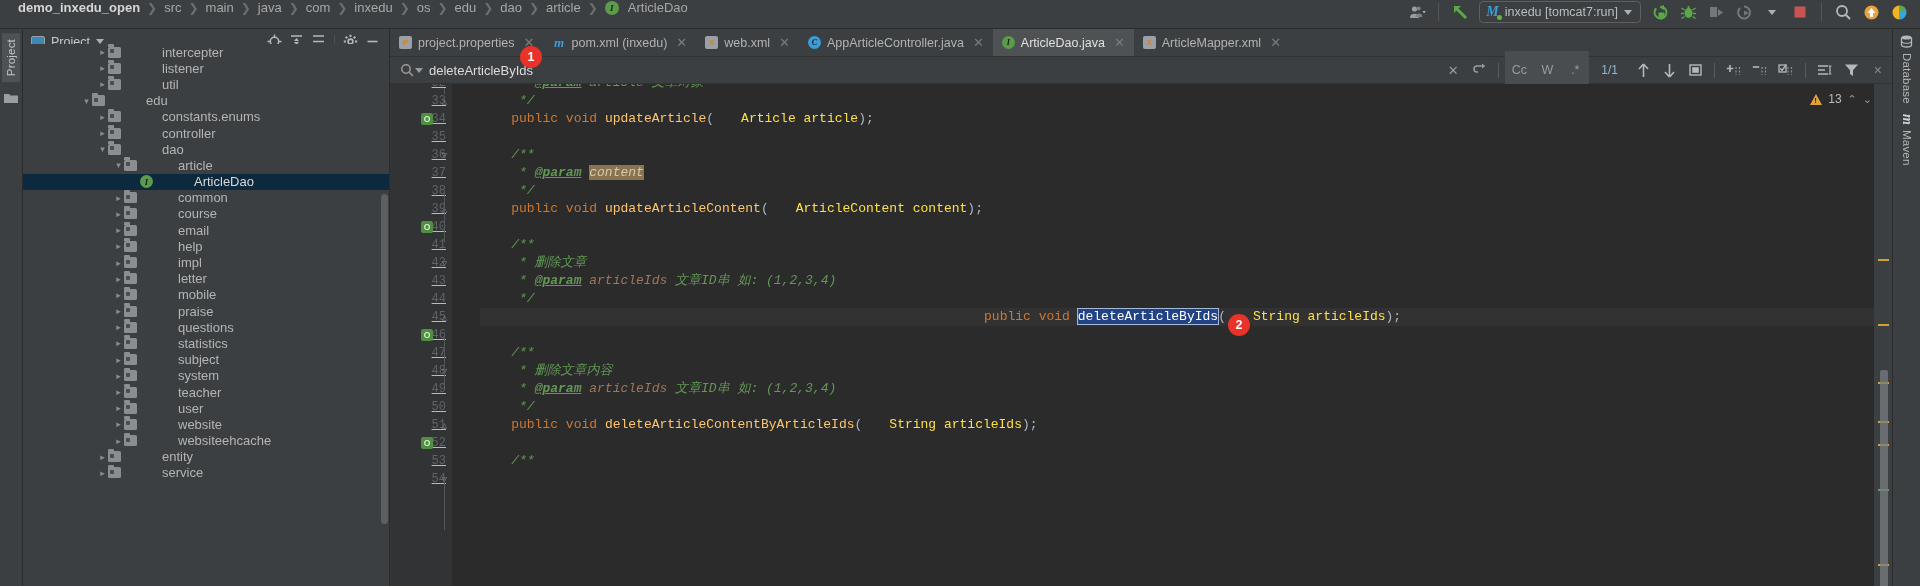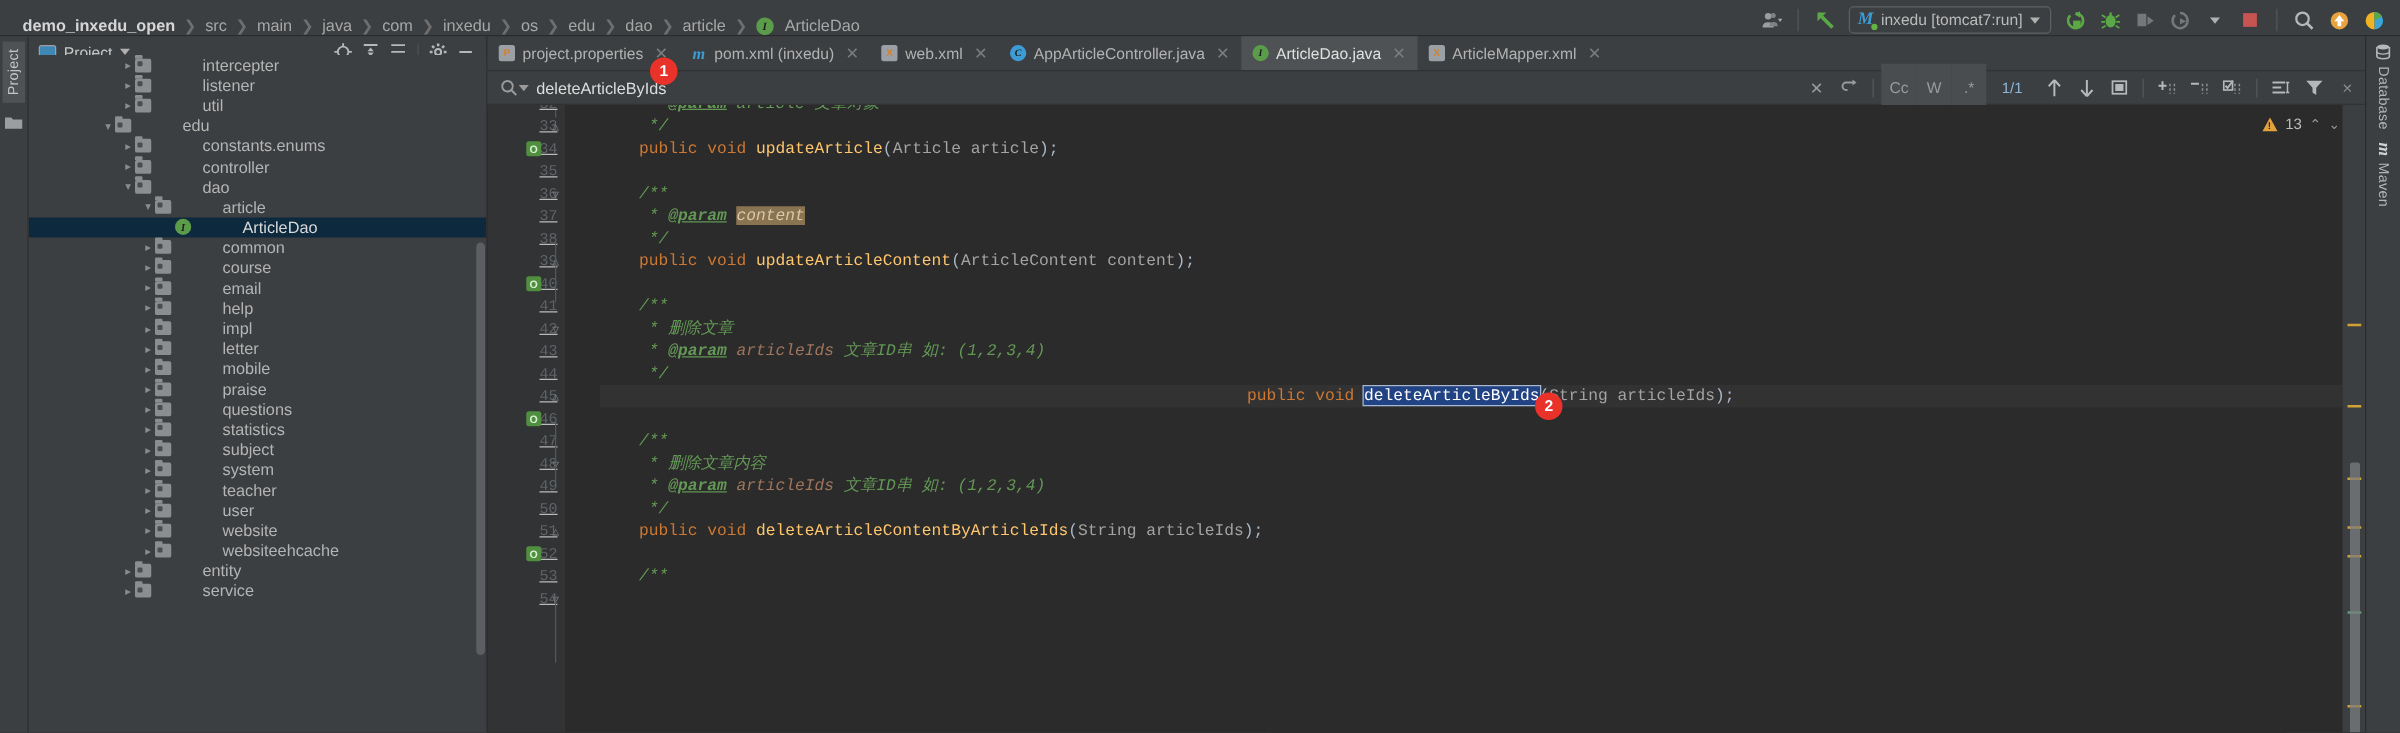--- a/index.html
+++ b/index.html
@@ -10,21 +10,21 @@
     overflow: hidden;
     color: #bbbbbb;
   }
   .app { position: relative; width: 1920px; height: 586px; display: flex; flex-direction: column; }
 
   
   .topbar {
     height: 29px; min-height: 29px;
     background: #3c3f41;
     border-bottom: 1px solid #2b2b2b;
-    display: flex; align-items: flex-end;
+    display: flex; align-items: flex-start;
     padding: 0 8px 0 14px;
   }
   .crumbs { display: flex; align-items: center; gap: 0px; flex: 0 0 auto; }
   .crumb {
     font-size: 13px; color: #a7a7a7; padding: 0 4px; white-space: nowrap;
   }
   .crumb.root { font-weight: bold; color: #d6d6d6; }
   .crumb-sep { color: #6e6e6e; font-size: 12px; padding: 0 3px; }
   .crumb-ifc { display: flex; align-items: center; gap: 5px; padding-left: 4px;}
   .ifc-badge {
@@ -209,21 +209,21 @@
 
   .code {
     flex: 1; position: relative; font-family: "Liberation Mono", monospace;
     font-size: 13px; line-height: 18px; padding-left: 28px; overflow: hidden;
     background: #2b2b2b;
   }
   .cline { height: 18px; white-space: pre; color: #a9b7c6; }
   .cline.hl { background: #323232; text-align: center; }
   .kw { color: #cc7832; }
   .mth { color: #ffc66d; }
-  .typ { color: #a3a3a3; }
+  .typ { color: #fde047; margin-left: 27px; }
   .cmt { color: #629755; font-style: italic; }
   .tag { color: #629755; font-weight: bold; font-style: italic; text-decoration: underline; }
   .pname { color: #a1755c; font-style: italic; }
   .pname-hl { background:#8a7350; color:#d8c8a8; font-style:italic; }
   .sel-box {
     background: #214283; outline: 1px solid #a6b8d8; color: #ffffff;
   }
   .punct { color: #a9b7c6; }
 
   .badge {

